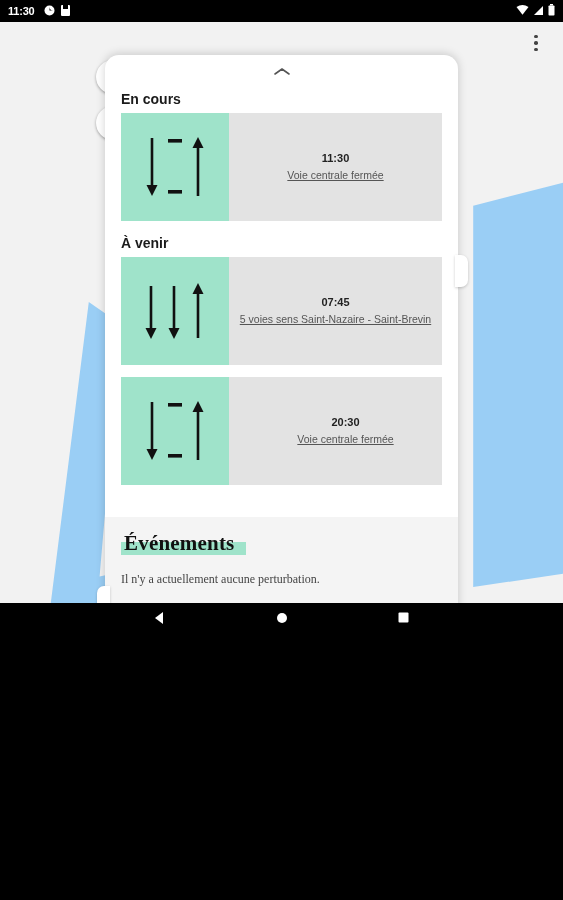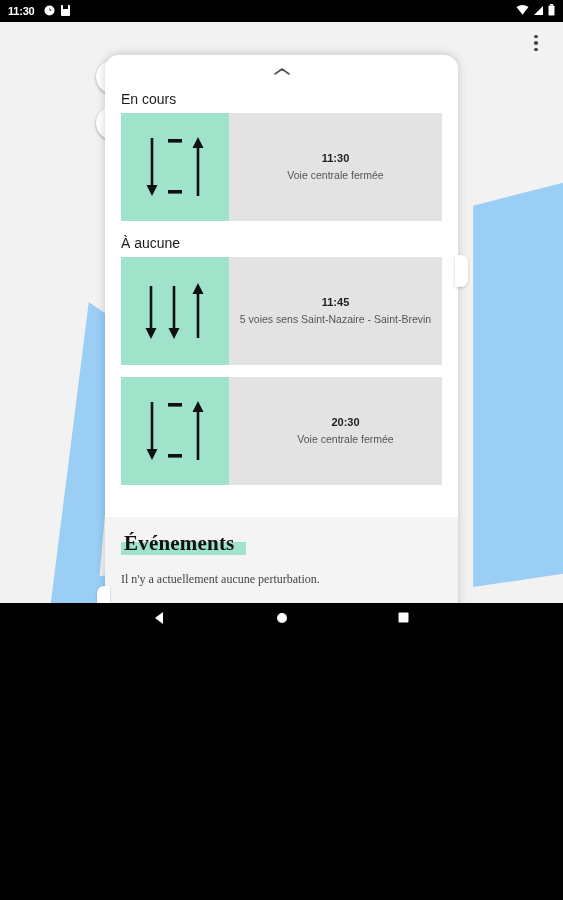--- a/index.html
+++ b/index.html
@@ -73,38 +73,38 @@
     position: relative; z-index: 2;
     font-size: 21px; font-weight: bold; color: #111; letter-spacing: 0.2px;
     padding: 0 3px;
   }
   .hl {
     position: absolute; left: 0; right: -8px; bottom: 1px; height: 13px;
     background: #9FE3CA; z-index: 1;
   }
 
   .sub-label {
-    font-size: 14px; font-weight: normal; color: #1b1b1b;
+    font-size: 14px; font-weight: bold; color: #1b1b1b;
     margin: 14px 0 6px 16px;
   }
 
   .card {
     display: flex; margin: 0 16px 0 16px; height: 108px; background: #E3E3E3;
   }
   .card + .card { margin-top: 12px; gap: 20px; }
   .card-icon {
     width: 108px; flex: 0 0 108px; background: #9FE3CA;
     display: flex; align-items: center; justify-content: center;
   }
   .card-text {
     flex: 1; display: flex; flex-direction: column;
     align-items: center; justify-content: center; gap: 5px; padding: 0 6px;
   }
   .card-time { font-size: 11px; font-weight: bold; color: #222; }
-  .card-desc { font-size: 10.5px; color: #555; text-align: center; line-height: 1.25; }
+  .card-desc { font-size: 10.5px; color: #555; text-align: center; line-height: 1.25; text-decoration: underline; }
 
   .card-spacer { height: 14px; }
 
   
   .events-block { background: #F4F4F4; padding: 14px 0 18px 0; margin-top: 18px; font-family: Liberation Serif, serif; }
   .events-block .section-title-wrap { margin-top: 0; }
   .events-text { font-size: 12px; color: #444; margin: 16px 0 15px 16px; }
 
   
   .edge-tab {
@@ -208,35 +208,35 @@
             <path d="M60 7 L54.5 18 L65.5 18 Z" fill="#111"></path>
           </svg>
         </div>
         <div class="card-text">
           <span class="card-time">11:30</span>
           <span class="card-desc">Voie centrale fermée</span>
         </div>
       </div>
 
       
-      <div class="sub-label">À aucune</div>
+      <div class="sub-label">À venir</div>
 
       <div class="card">
         <div class="card-icon">
           <svg width="74" height="74" viewBox="0 0 74 74">
             <line x1="13" y1="12" x2="13" y2="58" stroke="#111" stroke-width="2.6"></line>
             <path d="M13 65 L7.5 54 L18.5 54 Z" fill="#111"></path>
             <line x1="36" y1="12" x2="36" y2="58" stroke="#111" stroke-width="2.6"></line>
             <path d="M36 65 L30.5 54 L41.5 54 Z" fill="#111"></path>
             <line x1="60" y1="64" x2="60" y2="16" stroke="#111" stroke-width="2.6"></line>
             <path d="M60 9 L54.5 20 L65.5 20 Z" fill="#111"></path>
           </svg>
         </div>
         <div class="card-text">
-          <span class="card-time">11:45</span>
+          <span class="card-time">07:45</span>
           <span class="card-desc">5 voies sens Saint-Nazaire - Saint-Brevin</span>
         </div>
       </div>
 
       <div class="card">
         <div class="card-icon">
           <svg width="74" height="74" viewBox="0 0 74 74">
             <line x1="14" y1="8" x2="14" y2="60" stroke="#111" stroke-width="2.6"></line>
             <path d="M14 66 L8.5 55 L19.5 55 Z" fill="#111"></path>
             <rect x="30" y="9" width="14" height="3.6" fill="#111"></rect>

